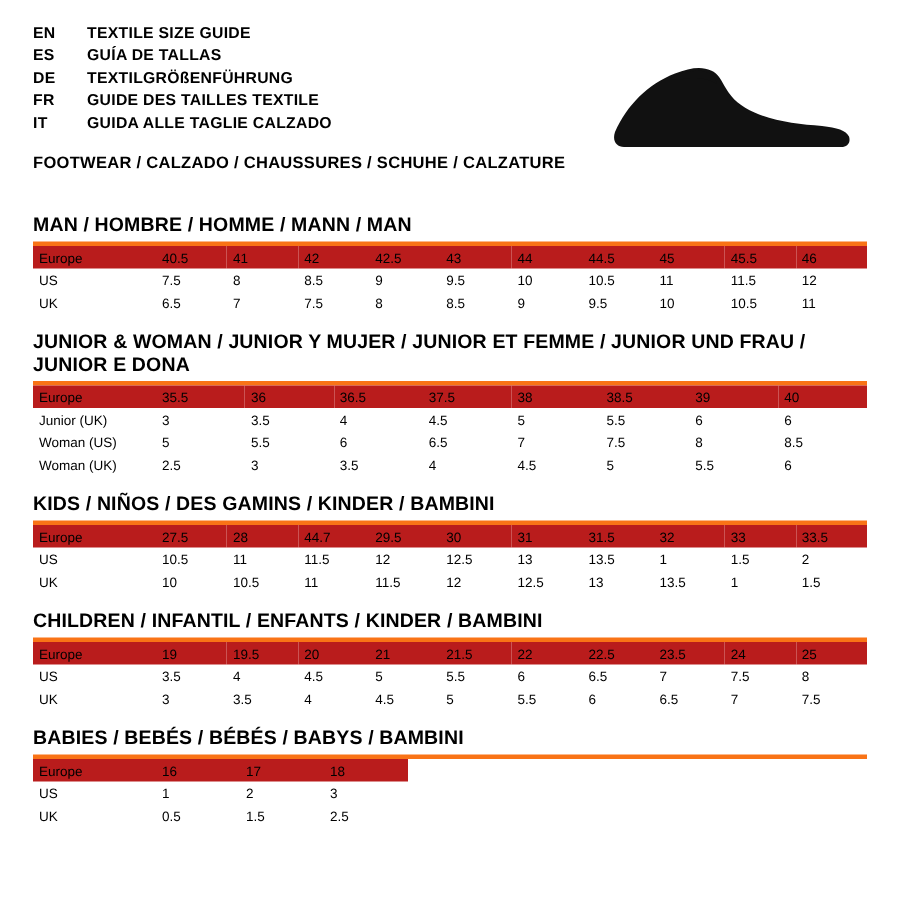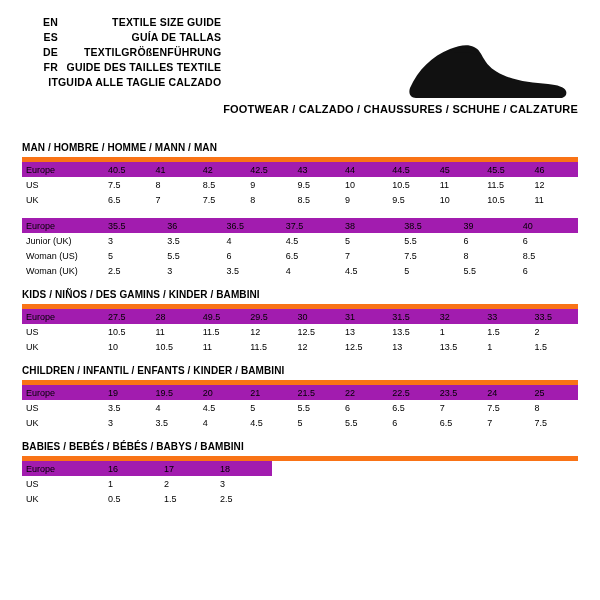--- a/index.html
+++ b/index.html
@@ -19,21 +19,20 @@
     width: 600px;
     height: 600px;
     box-sizing: border-box;
     padding: 16px 22px 0 22px;
   }
 
   
   .header {
     position: relative;
     height: 92px;
-    text-align: right;
   }
   .lang-table {
     border-collapse: collapse;
     font-size: 10.5px;
     letter-spacing: 0.2px;
   }
   .lang-table td {
     padding: 0 0 3px 0;
     vertical-align: top;
     white-space: nowrap;
@@ -60,42 +59,42 @@
   }
 
   
   .groups {
     margin-top: 34px;
   }
   .group {
     margin-bottom: 11px;
   }
   .group-heading {
-    font-size: 10px;
+    font-size: 13px;
     font-weight: bold;
     letter-spacing: 0.1px;
     padding-bottom: 4px;
-    border-bottom: 5px solid #f97316;
+    border-bottom: 3px solid #f97316;
     margin-bottom: 0;
   }
   table.size-table {
     border-collapse: collapse;
     width: 100%;
     table-layout: fixed;
     font-size: 9px;
   }
   table.size-table td {
     height: 15px;
     padding: 0 0 0 4px;
     text-align: left;
     vertical-align: middle;
     white-space: nowrap;
   }
   table.size-table tr.shaded td {
-    background: #a21caf;
+    background: #b91c1c;
   }
   td.rowlabel {
     width: 78px;
     padding-left: 4px;
   }
   
   .narrow-wrap {
     width: 100%;
   }
   table.size-table.narrow {
@@ -195,20 +194,21 @@
             <td>9.5</td>
             <td>10</td>
             <td>10.5</td>
             <td>11</td>
           </tr>
         </tbody>
       </table>
     </div>
 
     <div class="group">
+      <div class="group-heading">JUNIOR &amp; WOMAN / JUNIOR Y MUJER / JUNIOR ET FEMME / JUNIOR UND FRAU / JUNIOR E DONA</div>
       <table class="size-table">
         <tbody>
           <tr class="shaded">
             <td class="rowlabel">Europe</td>
             <td>35.5</td>
             <td>36</td>
             <td>36.5</td>
             <td>37.5</td>
             <td>38</td>
             <td>38.5</td>
@@ -253,21 +253,21 @@
     </div>
 
     <div class="group">
       <div class="group-heading">KIDS / NIÑOS / DES GAMINS / KINDER / BAMBINI</div>
       <table class="size-table">
         <tbody>
           <tr class="shaded">
             <td class="rowlabel">Europe</td>
             <td>27.5</td>
             <td>28</td>
-            <td>49.5</td>
+            <td>44.7</td>
             <td>29.5</td>
             <td>30</td>
             <td>31</td>
             <td>31.5</td>
             <td>32</td>
             <td>33</td>
             <td>33.5</td>
           </tr>
           <tr>
             <td class="rowlabel">US</td>

